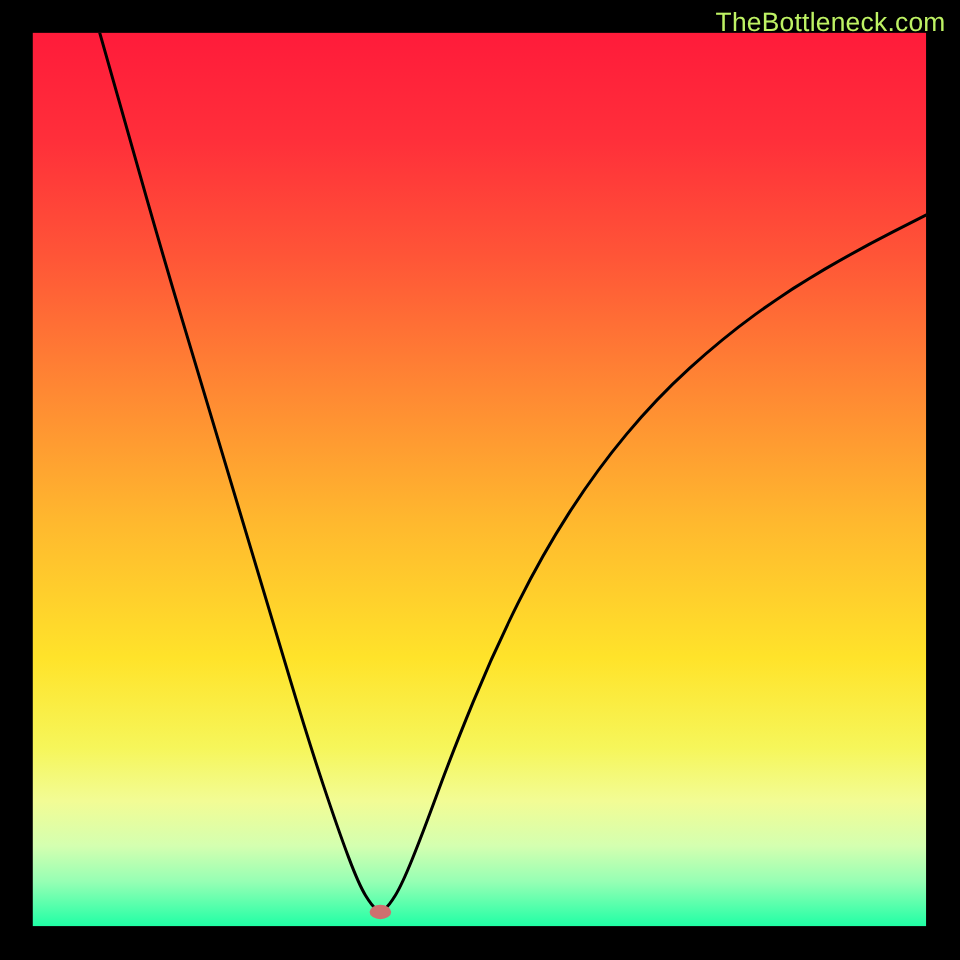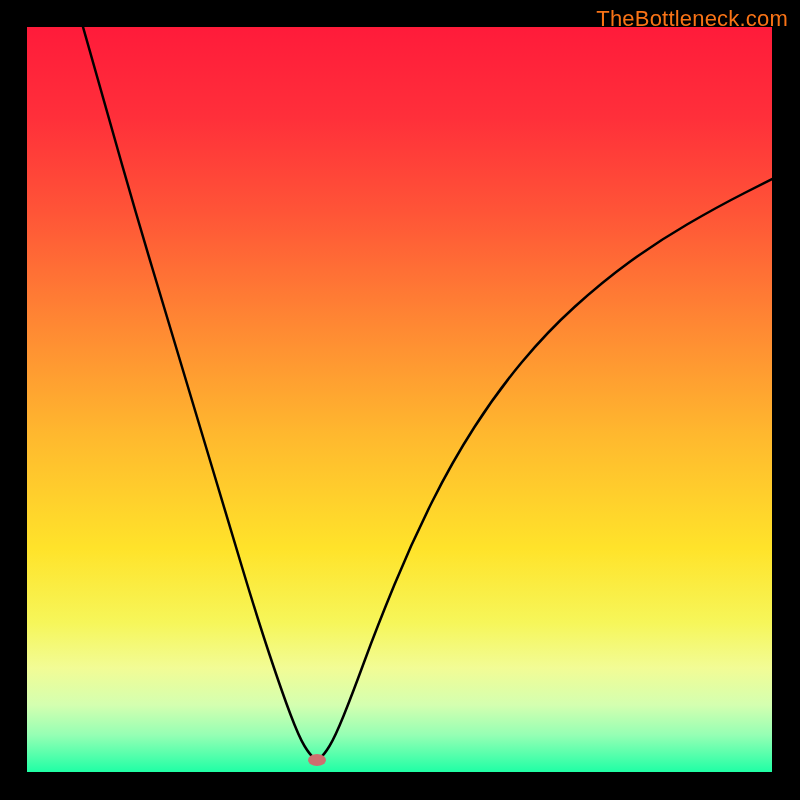--- a/index.html
+++ b/index.html
@@ -16,21 +16,21 @@
     left: 27px;
     top: 27px;
     width: 745px;
     height: 745px;
     overflow: hidden;
   }
   .watermark {
     position: absolute;
     top: 6px;
     right: 12px;
-    color: #f97316;
+    color: #bef264;
     font-size: 22px;
     font-weight: 400;
     letter-spacing: 0.2px;
     z-index: 5;
   }
   svg { display: block; }
   .curve {
     fill: none;
     stroke: #000000;
     stroke-width: 2.5;

